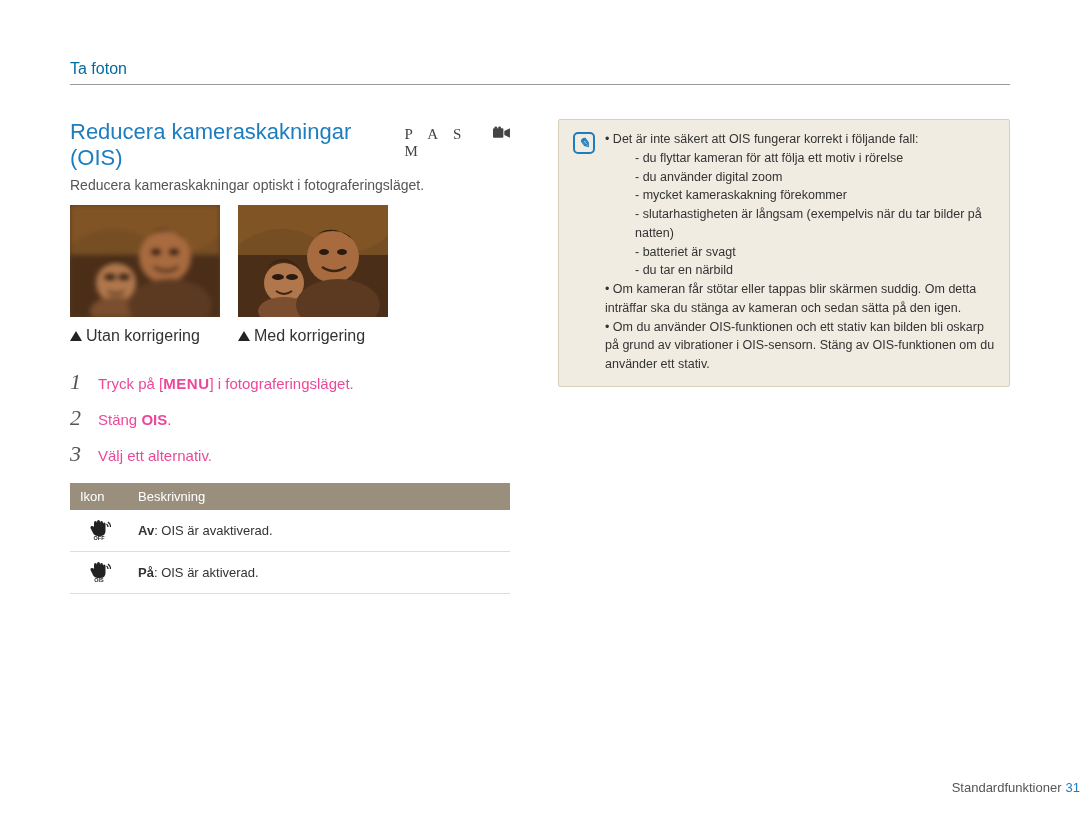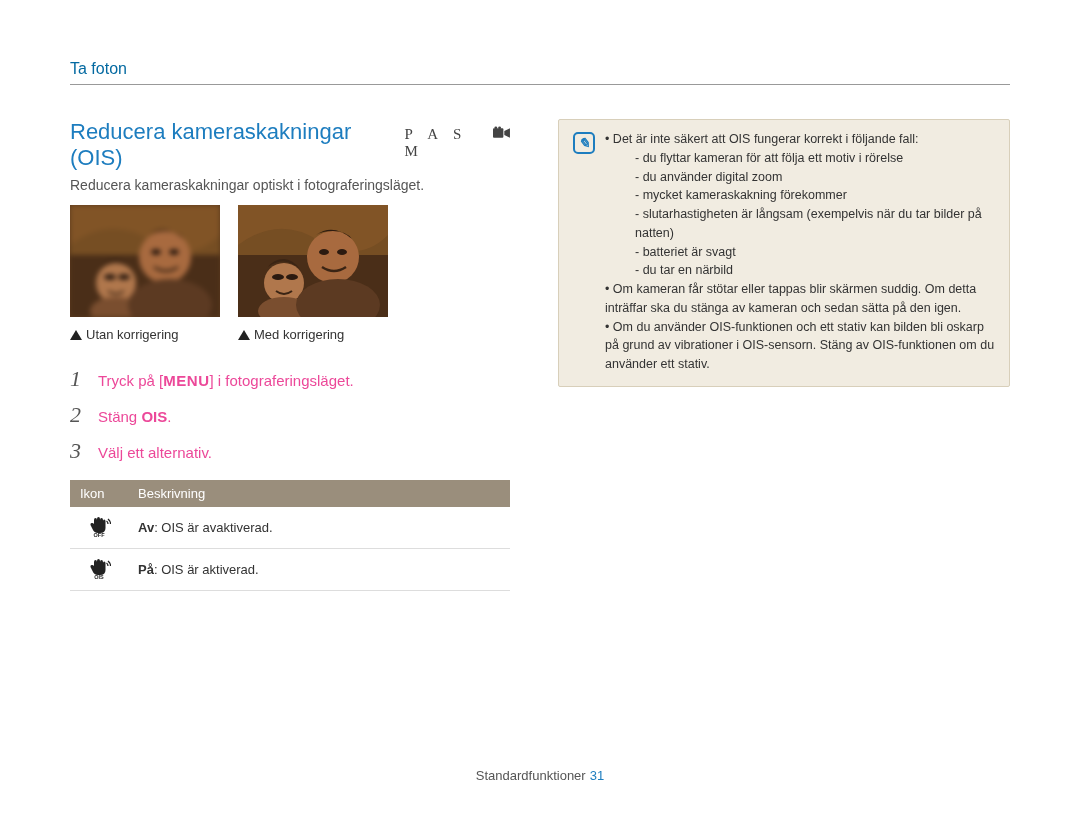--- a/index.html
+++ b/index.html
@@ -67,21 +67,21 @@
     background: #5a3a1e;
   }
   .photo.blur svg { filter: blur(2.4px); }
   .caption-row {
     display: flex;
     gap: 18px;
     margin-bottom: 24px;
   }
   .caption {
     width: 150px;
-    font-size: 13px;
+    font-size: 16px;
     color: #333;
     display: flex;
     align-items: center;
     gap: 4px;
   }
   .tri {
     display:inline-block;
     width:0;height:0;
     border-left:6px solid transparent;
     border-right:6px solid transparent;
@@ -158,23 +158,23 @@
     content: "•  ";
   }
   .note-list .sub {
     list-style: none;
     margin-left: 30px;
   }
   .note-list .sub li::before { content: "-  "; }
 
   .footer {
     position: absolute;
-    bottom: 32px;
+    bottom: 20px;
     left: 0; right: 0;
-    text-align: center;
+    text-align: right;
     font-size: 13px;
     color: #555;
   }
   .footer .num { color: #1d7dbf; margin-left: 4px; }
 
   .hand-icon { display:inline-block; }
 </style>
 </head>
 <body>
 

